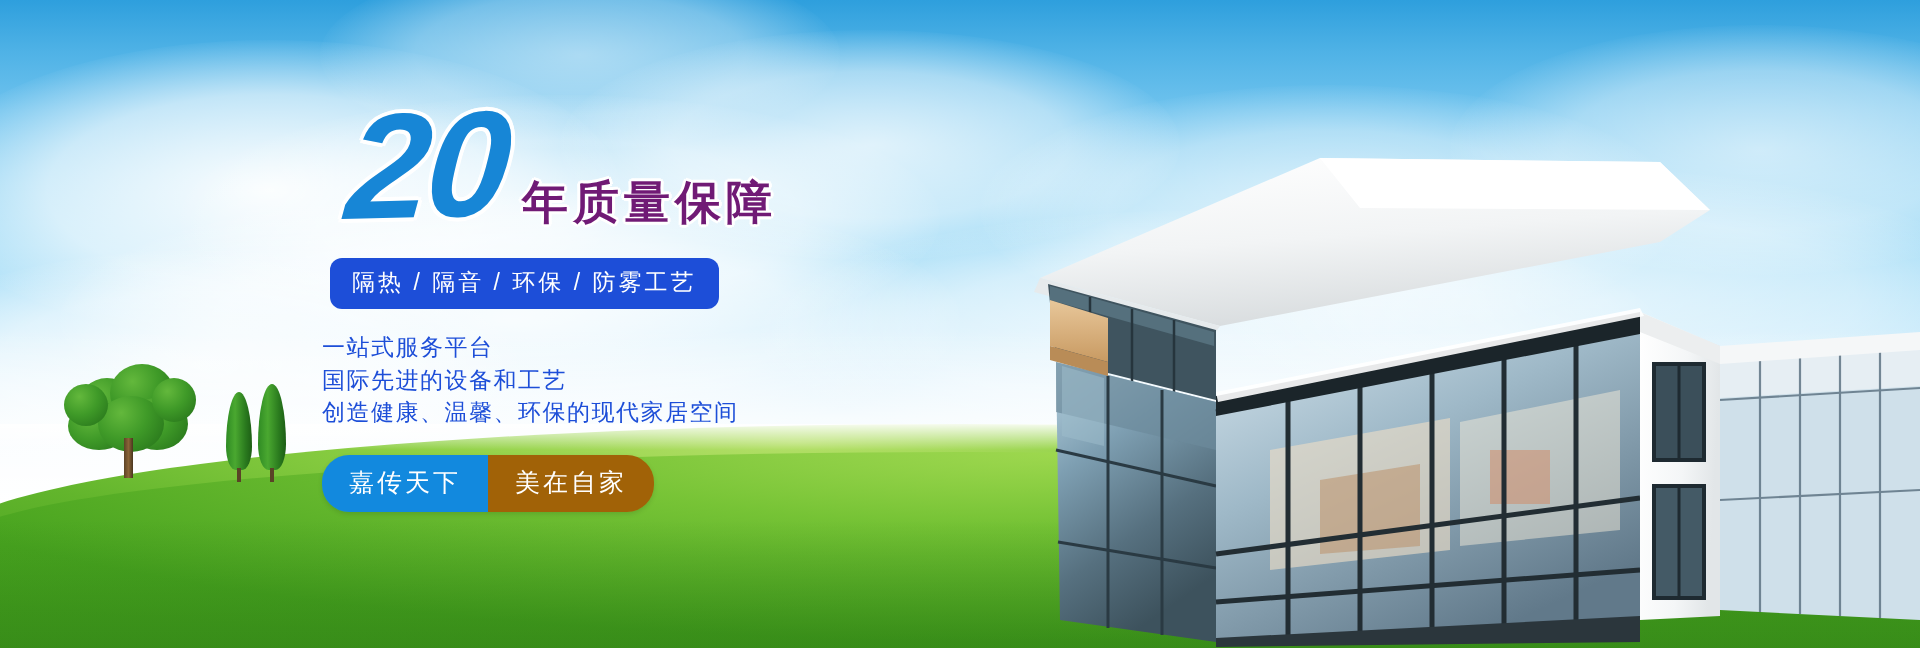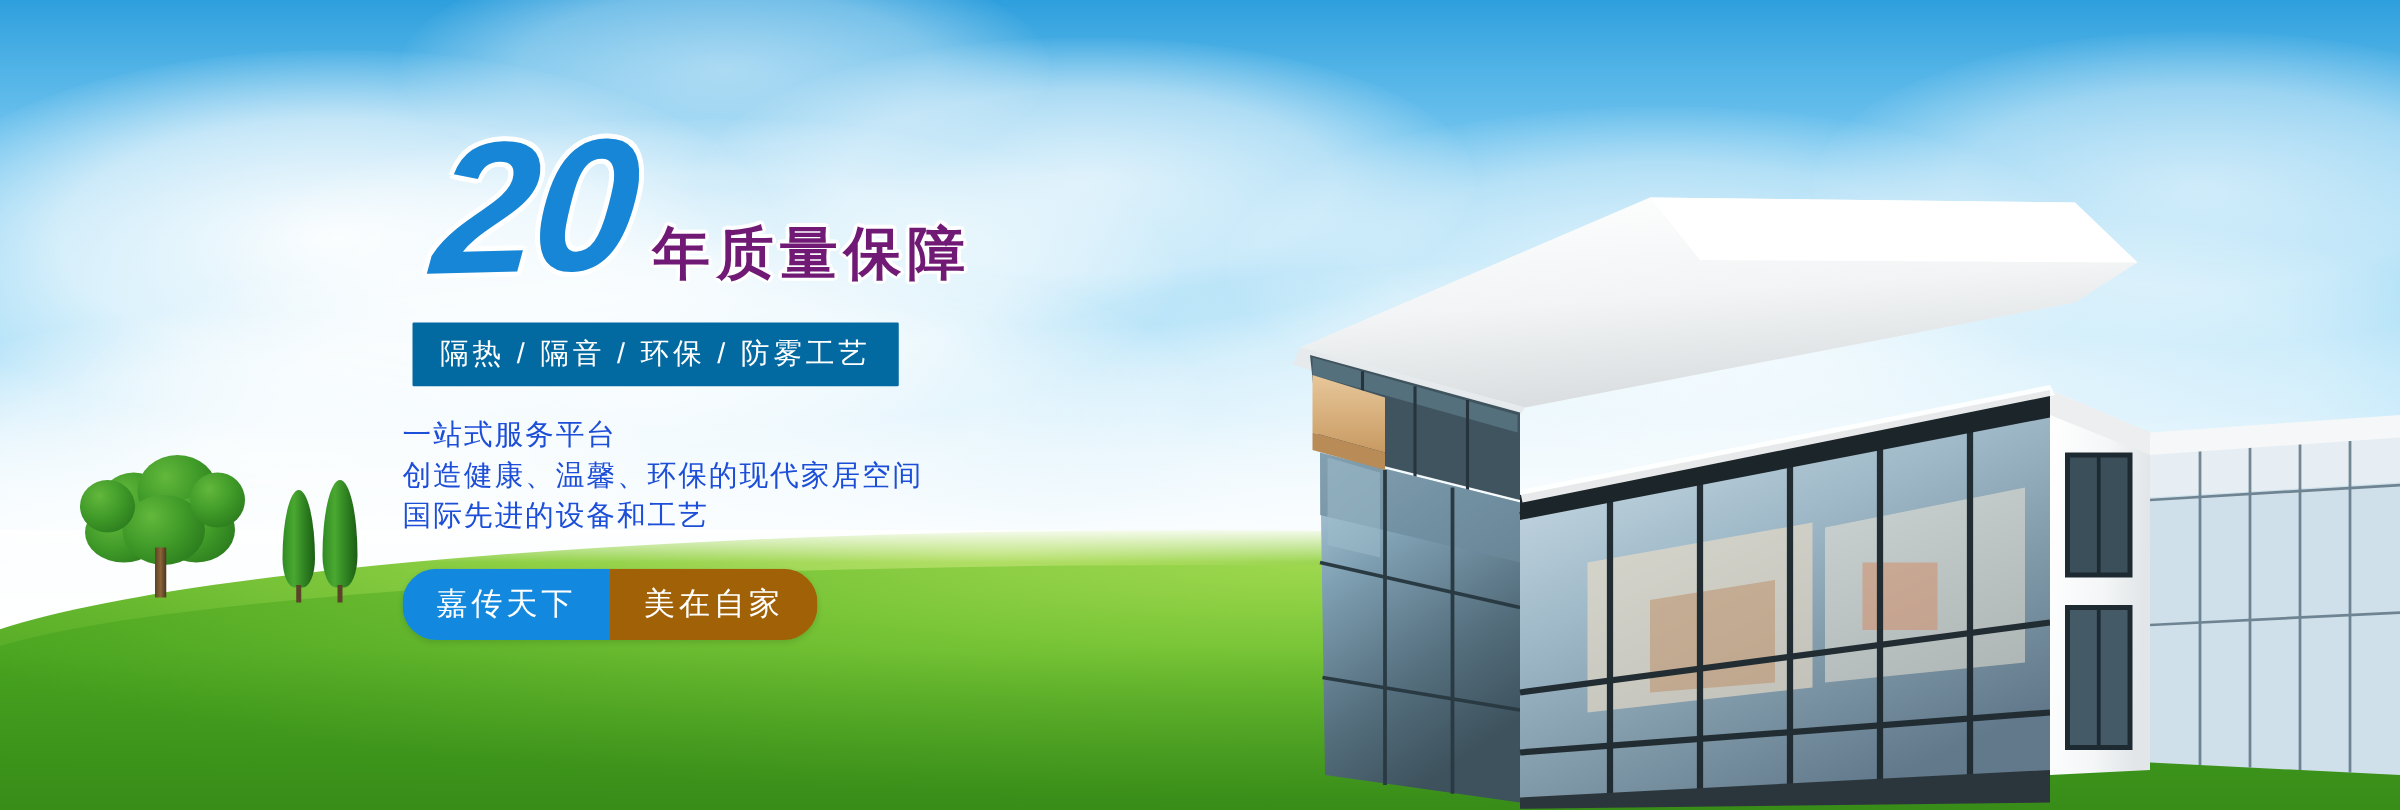--- a/index.html
+++ b/index.html
@@ -129,22 +129,22 @@
       -2px -2px 0 #fff, 2px -2px 0 #fff,
       -2px  2px 0 #fff, 2px  2px 0 #fff,
       -3px  0   0 #fff, 3px  0   0 #fff,
        0   -3px 0 #fff, 0    3px 0 #fff;
   }
 
   .tags {
     display:inline-block;
     margin:10px 0 0 30px;
     padding:9px 22px 11px;
-    background:#0369a1;
-    border-radius:1px;
+    background:#1d4ed8;
+    border-radius:12px;
     color:#fff;
     font-size:23px;
     letter-spacing:3px;
     white-space:nowrap;
   }
 
   .lines { margin:22px 0 0 22px; }
   .lines div {
     font-size:23px;
     line-height:1.42;
@@ -340,22 +340,22 @@
       <div class="num-wrap">
         <span class="big-num">20</span>
       </div>
       <span class="suffix">年质量保障</span>
     </div>
 
     <div class="tags">隔热 / 隔音 / 环保 / 防雾工艺</div>
 
     <div class="lines">
       <div>一站式服务平台</div>
+      <div>国际先进的设备和工艺</div>
       <div>创造健康、温馨、环保的现代家居空间</div>
-      <div>国际先进的设备和工艺</div>
     </div>
 
     <div class="cta">
       <span class="left">嘉传天下</span>
       <span class="right">美在自家</span>
     </div>
 
   </div>
 </div>
 

